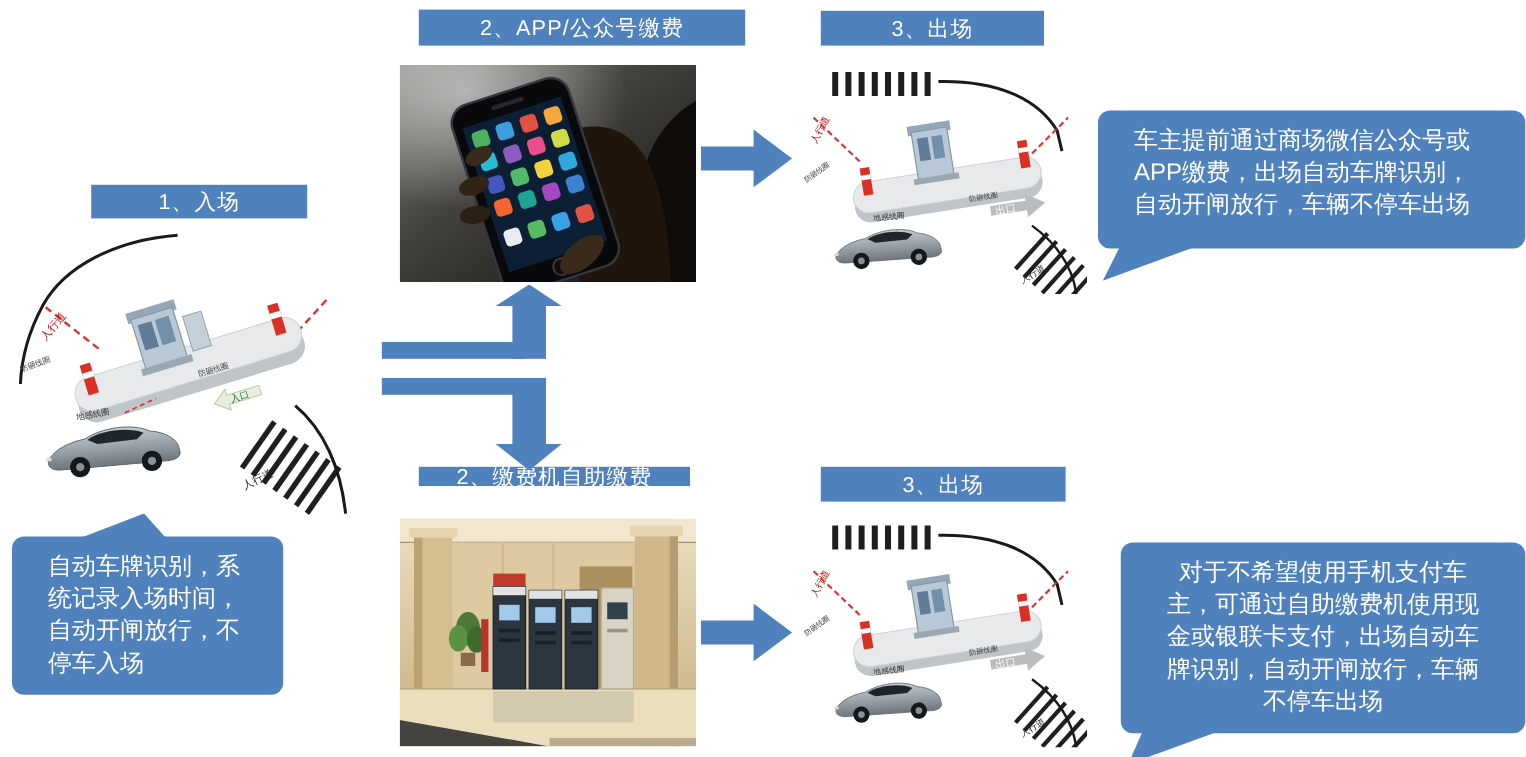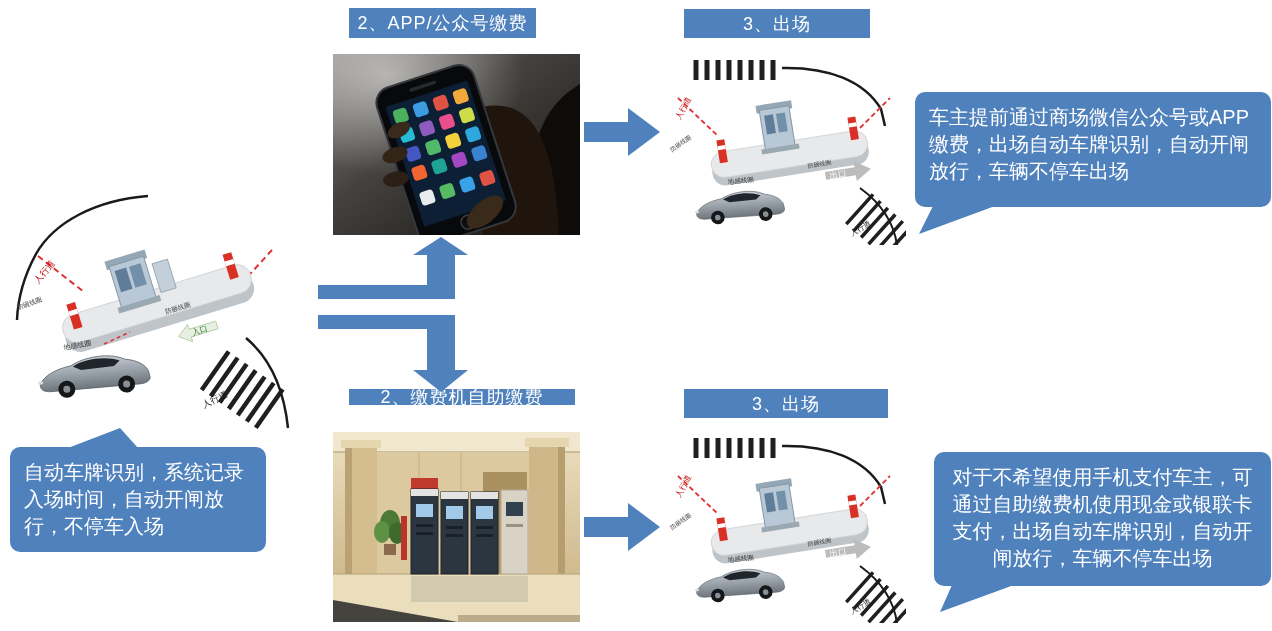--- a/index.html
+++ b/index.html
@@ -5,21 +5,21 @@
   html,body{margin:0;padding:0;background:#fff;}
   body{font-family:"Liberation Sans","DejaVu Sans",sans-serif;}
   #canvas{position:relative;width:1272px;height:631px;background:#fff;overflow:hidden;}
 
   .step-title{
     position:absolute;background:var(--accent,#4f81bd);color:#fff;
     display:flex;align-items:center;justify-content:center;
     font-size:18px;letter-spacing:1px;
   }
   #t-entry{left:76px;top:154px;width:180px;height:28px;}
-  #t-app{left:349px;top:8px;width:187px;height:30px;}
+  #t-app{left:349px;top:8px;width:272px;height:30px;}
   #t-exit-top{left:684px;top:9px;width:186px;height:29px;}
   #t-kiosk{left:349px;top:389px;width:226px;height:16px;}
   #t-exit-bottom{left:684px;top:389px;width:204px;height:29px;}
 
   .scene{position:absolute;overflow:hidden;background:#fff;}
   .scene svg{display:block;}
   .scene text{font-family:"Liberation Sans","DejaVu Sans",sans-serif;}
   #s-entry{left:8px;top:192px;width:290px;height:240px;}
   #s-phone{left:333px;top:54px;width:247px;height:181px;}
   #s-exit-top{left:664px;top:54px;width:242px;height:191px;}
@@ -28,26 +28,26 @@
 
   .arrow{position:absolute;}
   .arrow rect,.arrow polygon{fill:var(--accent,#4f81bd);}
   #a-up{left:318px;top:237px;}
   #a-down{left:318px;top:312px;}
   #a-right-top{left:584px;top:108px;}
   #a-right-bottom{left:584px;top:503px;}
 
   .callout{
     position:absolute;background:var(--accent,#4f81bd);color:#fff;
-    border-radius:10px;padding:12px 14px;box-sizing:border-box;
+    border-radius:10px;padding:12px 30px;box-sizing:border-box;
     font-size:20px;line-height:1.35;
   }
   .callout .tail{position:absolute;}
   .callout .tail polygon{fill:var(--accent,#4f81bd);}
-  #c-entry{left:10px;top:447px;width:256px;min-height:97px;}
+  #c-entry{left:10px;top:447px;width:226px;min-height:97px;}
   #c-entry .tail{left:48px;top:-19px;}
   #c-app{left:915px;top:92px;width:356px;min-height:115px;}
   #c-app .tail{left:4px;bottom:-27px;}
   #c-kiosk{left:934px;top:452px;width:337px;min-height:134px;text-align:center;}
   #c-kiosk .tail{left:4px;bottom:-26px;}
 </style>
 </head>
 <body>
 
 <svg width="0" height="0" style="position:absolute" aria-hidden="true">
@@ -77,20 +77,21 @@
         <circle cx="30" cy="34" r="3.5" fill="#8a8f94"></circle>
       <circle cx="90" cy="34" r="8.5" fill="#15181b"></circle>
         <circle cx="90" cy="34" r="3.5" fill="#8a8f94"></circle>
       <rect x="2" y="24" width="5" height="3" rx="1.5" fill="#d8dbde"></rect>
     </g>
   </defs>
 </svg>
 
 <div id="canvas">
 
+  <div class="step-title" id="t-entry">1、入场</div>
   <div class="step-title" id="t-app">2、APP/公众号缴费</div>
   <div class="step-title" id="t-exit-top">3、出场</div>
   <div class="step-title" id="t-kiosk">2、缴费机自助缴费</div>
   <div class="step-title" id="t-exit-bottom">3、出场</div>
 
   <div class="scene" id="s-entry">
     <svg viewBox="0 0 290 240" width="100%" height="100%">
       <rect width="290" height="240" fill="#ffffff"></rect>
       <path d="M140 4 C 88 8, 46 30, 28 62 C 16 84, 10 104, 9 128" stroke="#1a1a1a" stroke-width="2.5" fill="none"></path>
       <g transform="rotate(35 235 200)" stroke="#1f1f1f" stroke-width="4.5">

